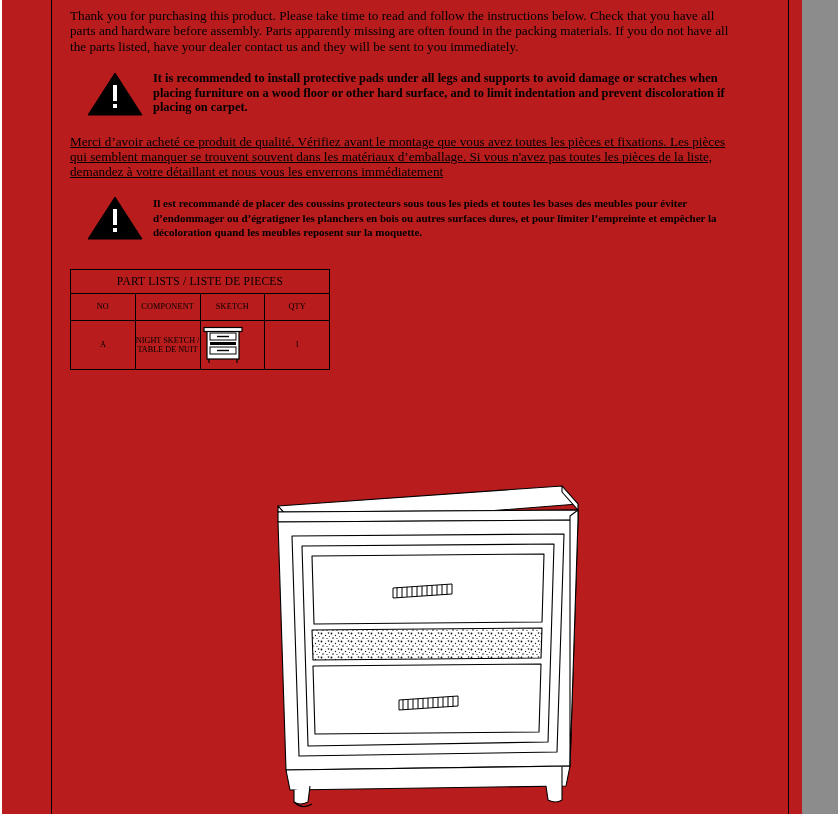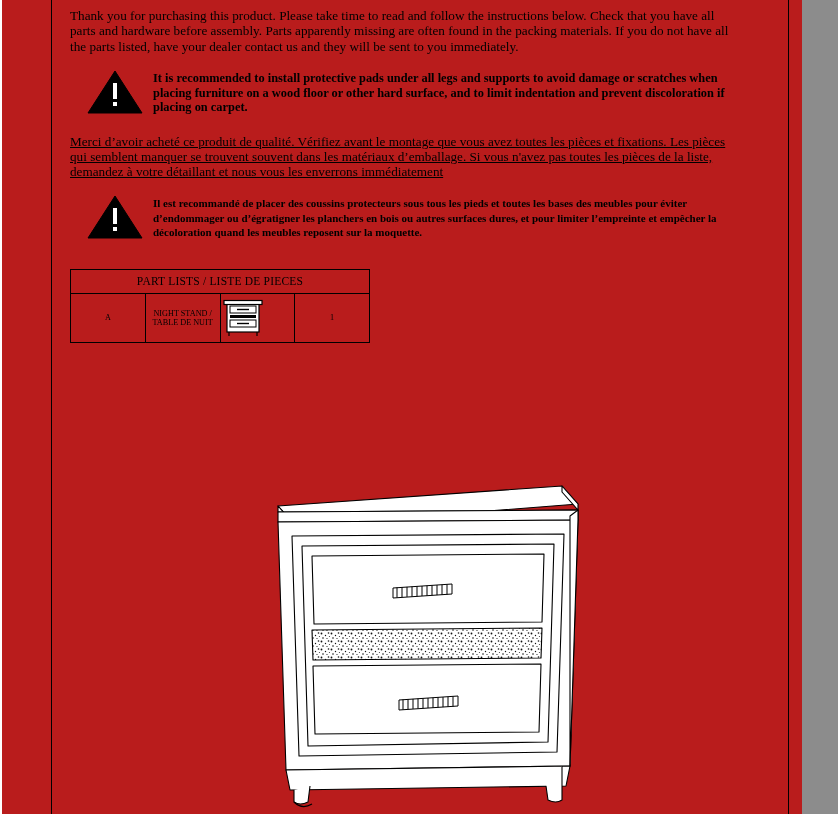--- a/index.html
+++ b/index.html
@@ -56,21 +56,21 @@
   }
   p.para.fr {
     margin-top: 19px;
     line-height: 15.0px;
     text-decoration: underline;
   }
 
   
   .warning {
     display: flex;
-    align-items: flex-start;
+    align-items: center;
     margin-top: 14px;
     margin-left: 17px;
   }
   .warning .tri {
     flex: 0 0 auto;
     width: 56px;
     height: 44px;
     margin-right: 10px;
     position: relative;
     top: 2px;
@@ -81,21 +81,21 @@
     font-weight: bold;
     padding-top: 3px;
   }
   .warning.fr .wtext { font-size: 11px; }
 
   
   .parts-table {
     margin-top: 29px;
     border-collapse: collapse;
     table-layout: fixed;
-    width: 300px;
+    width: 260px;
   }
   .parts-table td, .parts-table th {
     border: 1px solid #000000;
     text-align: center;
     vertical-align: middle;
     font-weight: normal;
     padding: 0;
   }
   .pt-title {
     height: 23px;
@@ -161,23 +161,29 @@
         </svg>
       </span>
       <span class="wtext">Il est recommandé de placer des coussins protecteurs sous tous les pieds et toutes les bases des meubles pour éviter d’endommager ou d’égratigner les planchers en bois ou autres surfaces dures, et pour limiter l’empreinte et empêcher  la décoloration quand les meubles reposent sur la moquette.</span>
     </div>
 
     <table class="parts-table">
       <tbody>
         <tr>
           <td class="pt-title" colspan="4">PART LISTS / LISTE DE PIECES</td>
         </tr>
+        <tr class="pt-head">
+          <td class="col-no">NO</td>
+          <td class="col-comp">COMPONENT</td>
+          <td class="col-sketch">SKETCH</td>
+          <td class="col-qty">QTY</td>
+        </tr>
         <tr class="pt-row">
           <td class="col-no">A</td>
-          <td class="col-comp">NIGHT STAND / TABLE DE NUIT</td>
+          <td class="col-comp">NIGHT SKETCH / TABLE DE NUIT</td>
           <td class="col-sketch">
             <span>
               <svg width="44" height="40" viewBox="0 0 44 40">
 
                 <rect x="6" y="5" width="32" height="29" fill="#ffffff" stroke="#000000" stroke-width="1.2"></rect>
                 <rect x="3" y="2.5" width="38" height="4" fill="#ffffff" stroke="#000000" stroke-width="1.2"></rect>
                 <rect x="9" y="8" width="26" height="7" fill="#ffffff" stroke="#000000" stroke-width="1"></rect>
                 <rect x="9" y="17" width="26" height="3" fill="#000000"></rect>
                 <rect x="9" y="22" width="26" height="7" fill="#ffffff" stroke="#000000" stroke-width="1"></rect>
                 <line x1="16" y1="11.5" x2="28" y2="11.5" stroke="#000000" stroke-width="1.4"></line>

